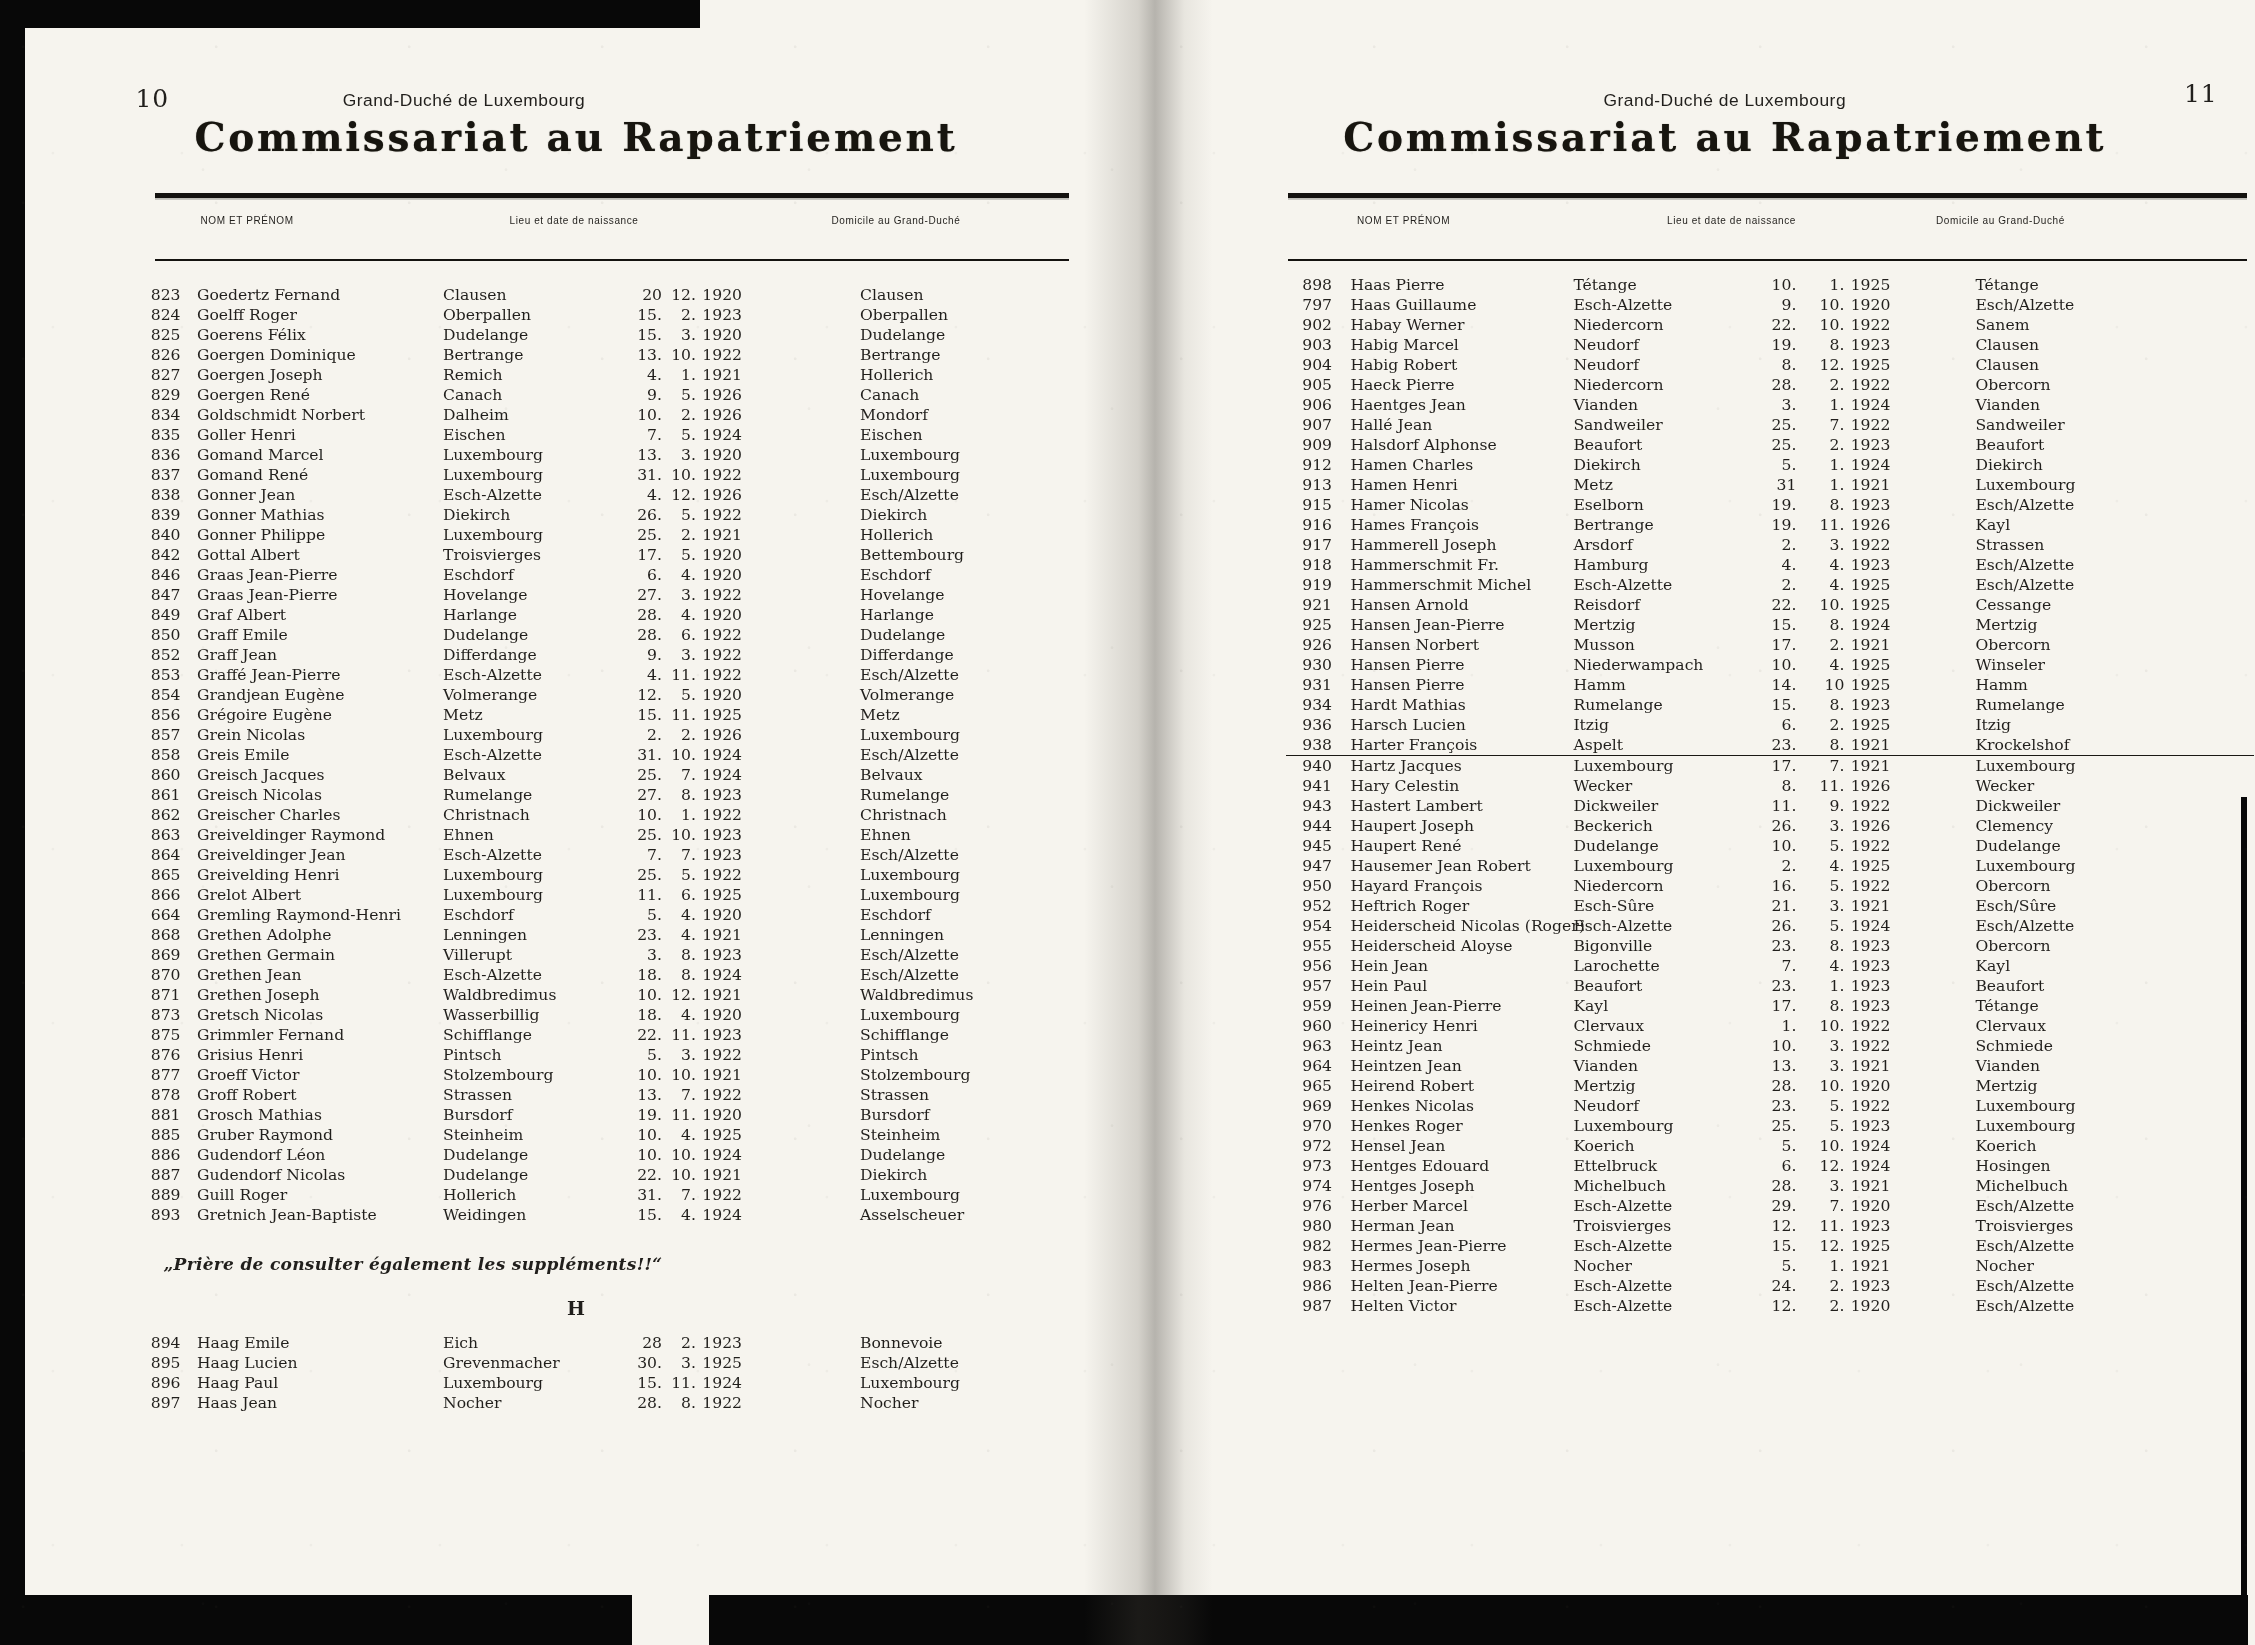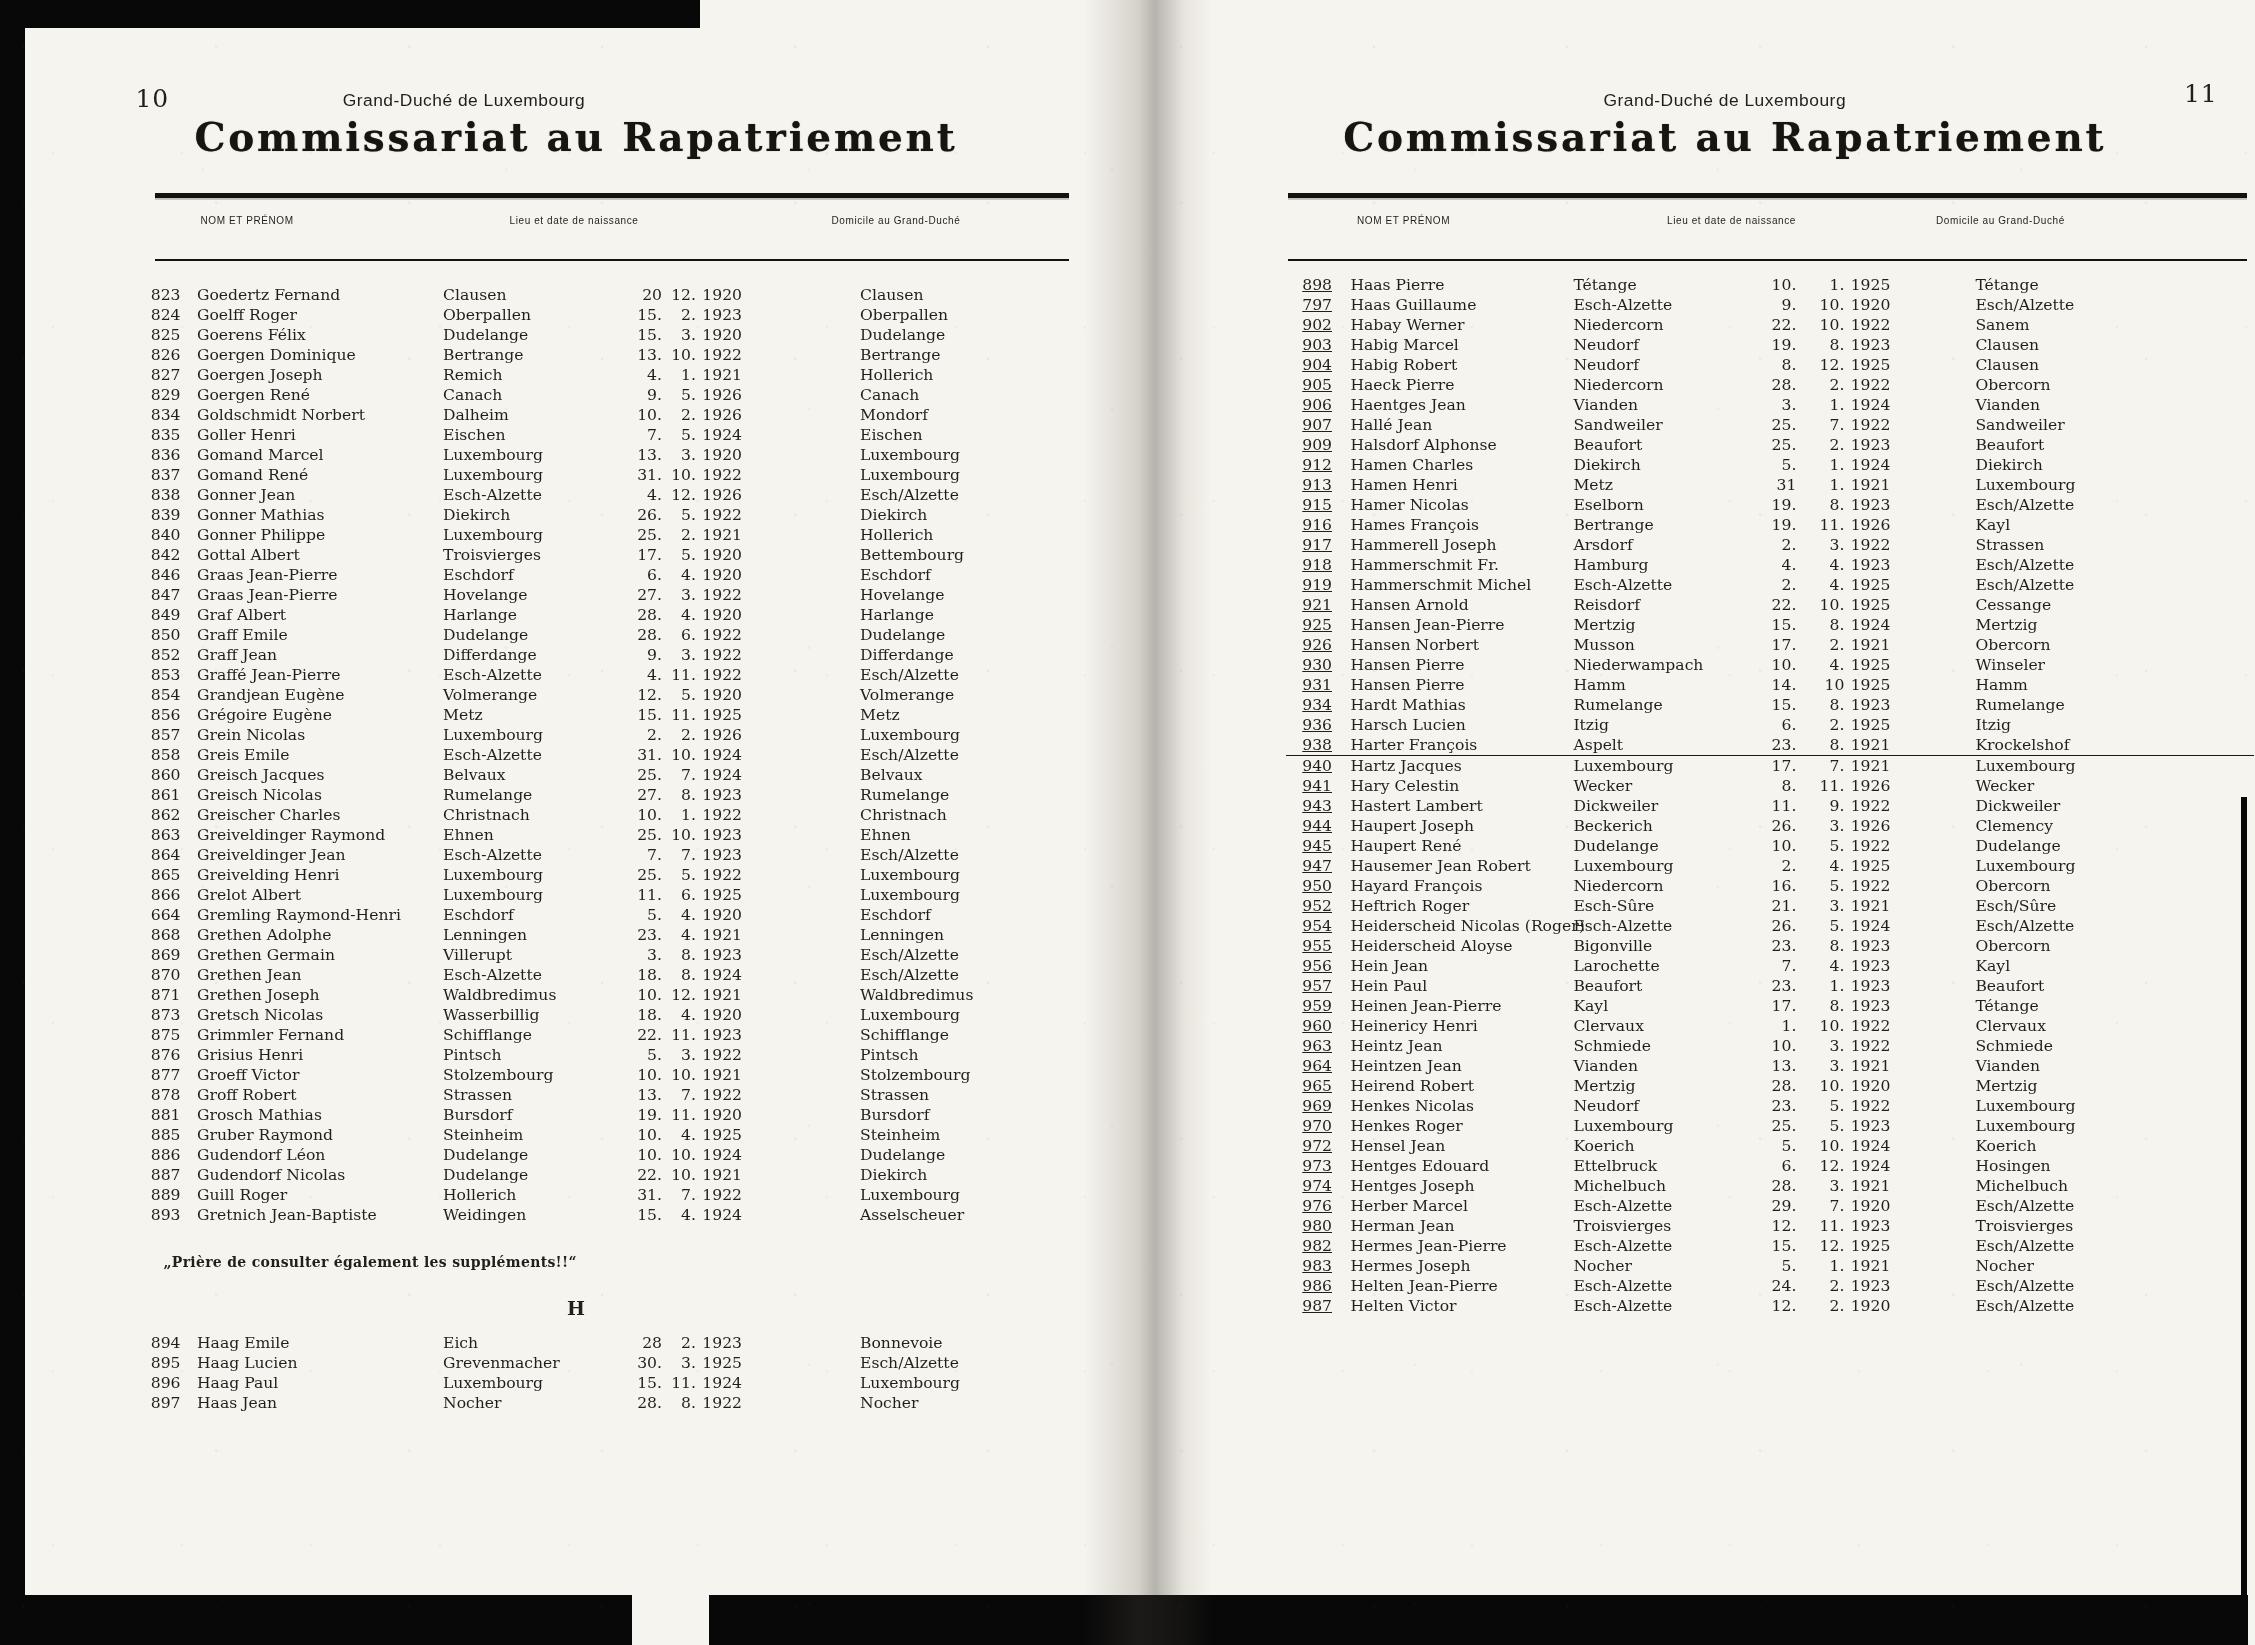--- a/index.html
+++ b/index.html
@@ -86,33 +86,33 @@
 
   .row{display:flex;height:20px;line-height:20px;font-size:15.6px;white-space:nowrap;}
   .c-num {width:153px;text-align:right;}
   .c-name{margin-left:16.5px;width:246px;}
   .c-place{width:185px;}
   .c-day {width:34px;text-align:right;}
   .c-mon {width:34px;text-align:right;}
   .c-year{width:46px;text-align:right;}
   .c-dom {margin-left:118px;}
 
-  .page-right .c-num {width:138px;text-decoration:underline;}
+  .page-right .c-num {width:138px;}
   .page-right .c-name{margin-left:18.4px;width:223px;}
   .page-right .c-place{width:184px;}
   .page-right .c-day {width:39px;}
   .page-right .c-mon {width:48px;}
   .page-right .c-year{width:46px;}
   .page-right .c-dom {margin-left:85px;}
 
   .row-divider{height:0;border-top:1.8px solid #1a1814;margin:0 -3.7px 0 92px;}
 
   .note{
     position:absolute;left:136px;top:1254px;
-    font-size:14px;font-weight:bold;letter-spacing:0.3px;
+    font-size:17px;font-weight:bold;letter-spacing:0.3px;font-style:italic;
   }
   .section-letter{
     position:absolute;left:0;top:1297px;width:1097px;text-align:center;
     font-size:19px;font-weight:bold;
   }
 </style>
 </head>
 <body style="--paper: #f6f4ee; --ink: #211f1c; --black: #080808;">
 
 <div class="canvas">

